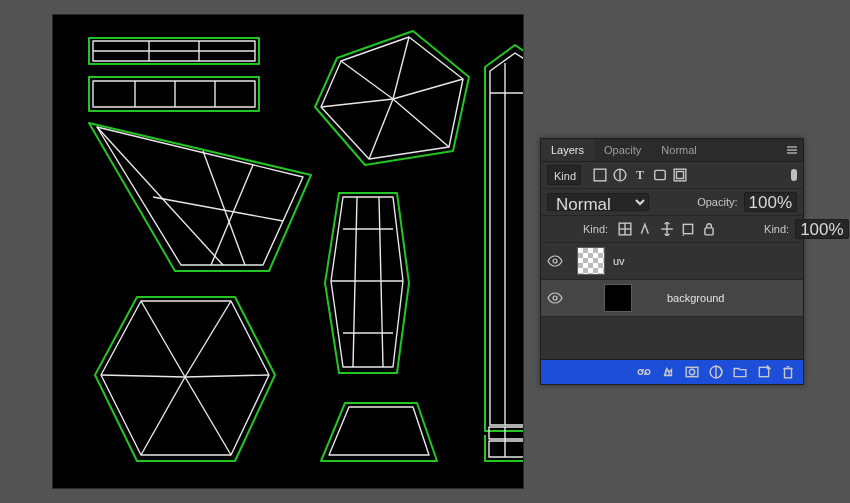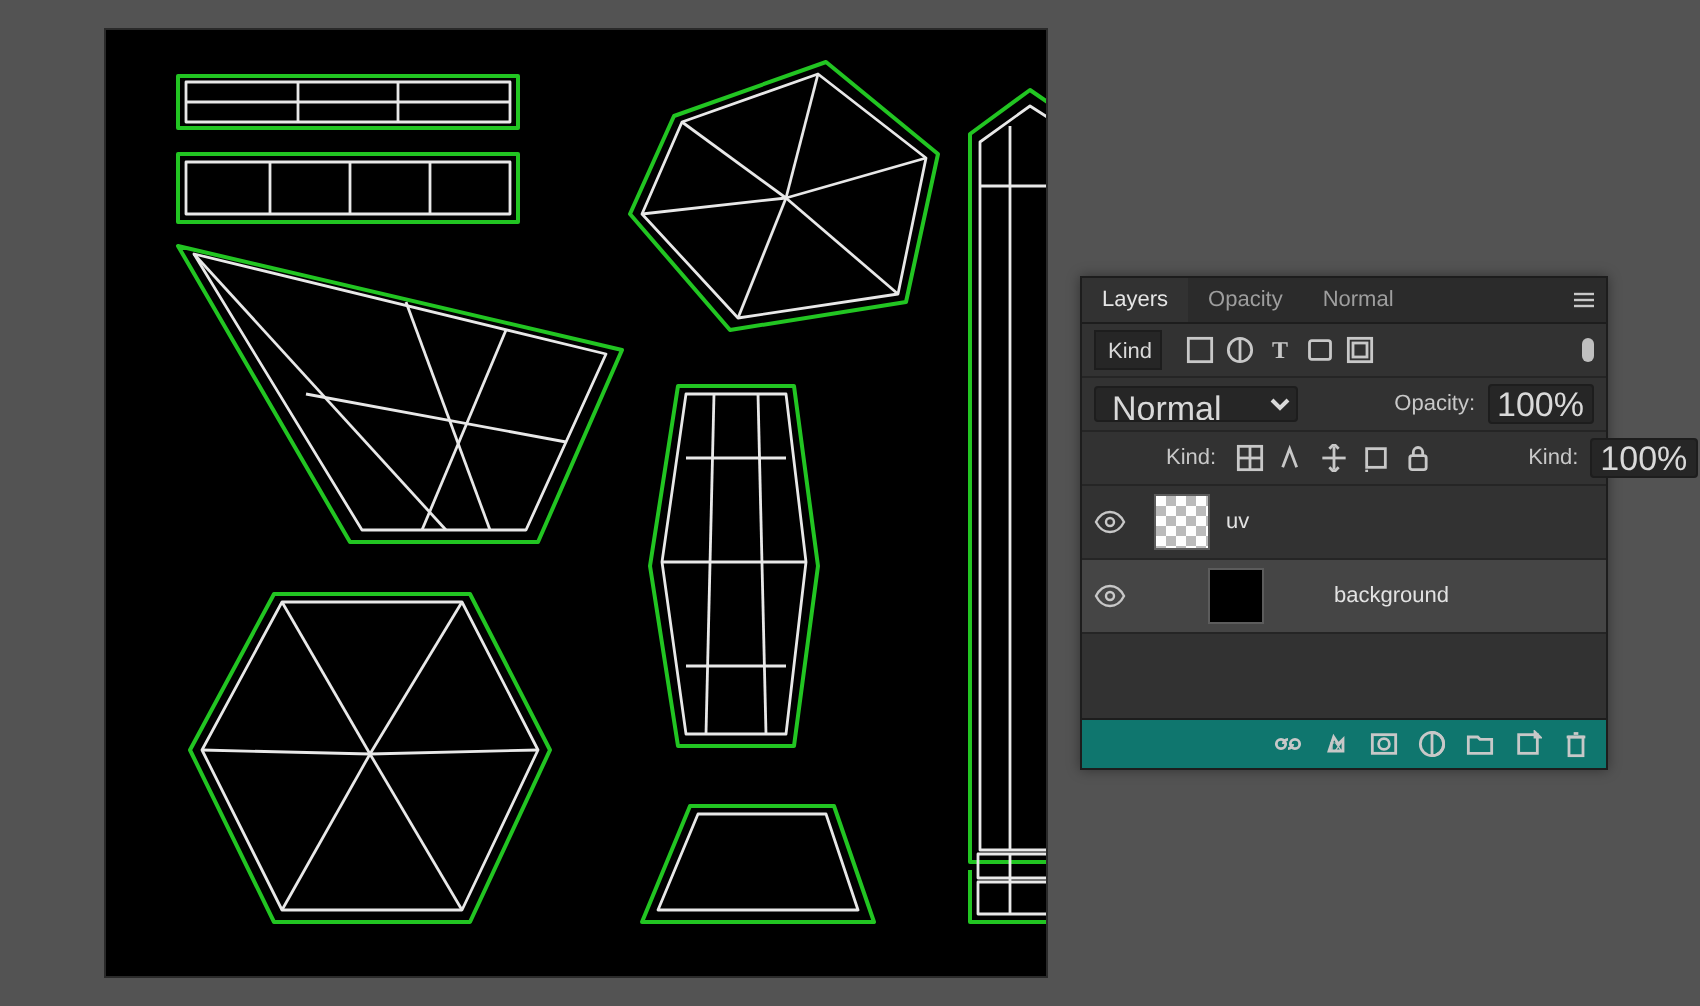--- a/index.html
+++ b/index.html
@@ -182,21 +182,21 @@
   }
 
   
   .panel .bottom {
     display:flex;
     align-items:center;
     justify-content:flex-end;
     gap: 10px;
     height: 24px;
     padding: 0 8px;
-    background: #0f766e;
+    background: #1d4ed8;
   }
   .panel .bottom span {
     width:14px;height:14px;
     display:inline-flex;align-items:center;justify-content:center;
     color:#c8c8c8;
   }
 
   
   .ico { stroke:#c8c8c8; fill:none; stroke-width:1.2; }
 </style>

